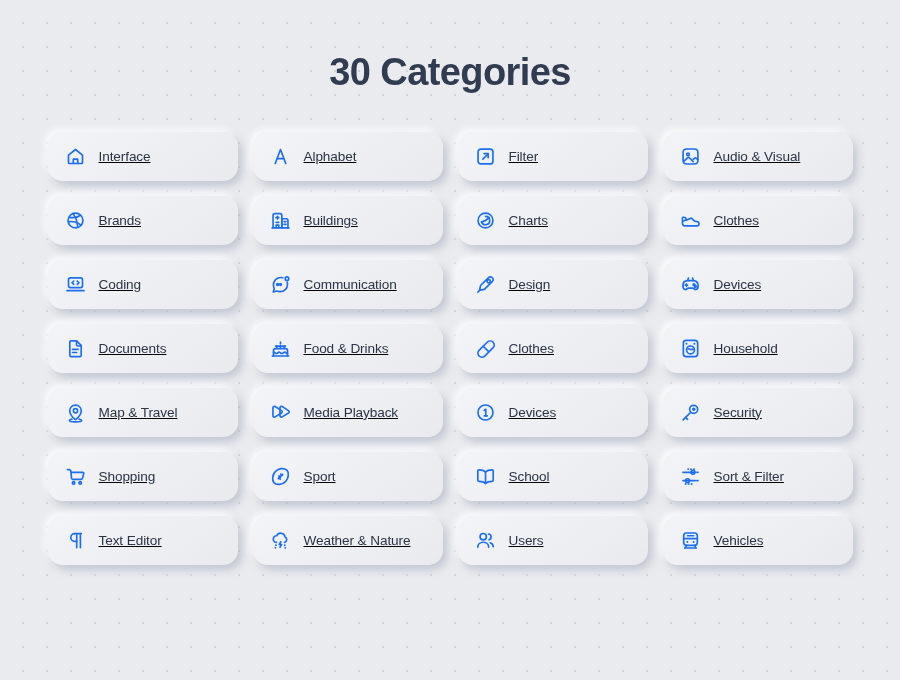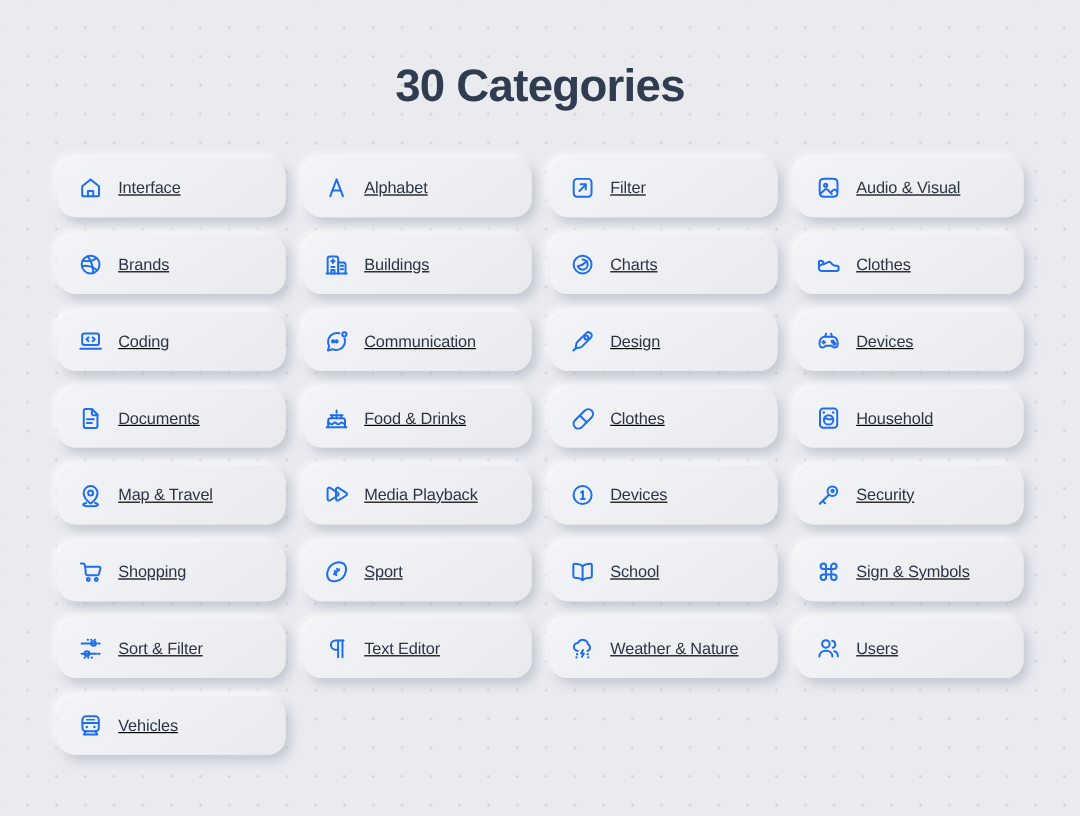--- a/index.html
+++ b/index.html
@@ -349,32 +349,20 @@
             <path d="M12 6.6C10.3 5 7.8 4.4 4.6 4.4c-.8 0-1.4.6-1.4 1.4v10.4c0 .8.6 1.4 1.4 1.4 3.2 0 5.7.6 7.4 2.2"></path>
             <path d="M12 6.6c1.7-1.6 4.2-2.2 7.4-2.2.8 0 1.4.6 1.4 1.4v10.4c0 .8-.6 1.4-1.4 1.4-3.2 0-5.7.6-7.4 2.2"></path>
             <path d="M12 6.6v13.2"></path>
           </svg>
         </span>
         <span class="card-label">School</span>
       </div>
       <div class="card">
         <span class="card-icon">
           <svg viewBox="0 0 24 24">
-            <path d="M9.4 9.4h5.2v5.2H9.4z"></path>
-            <path d="M9.4 9.4H7a2.6 2.6 0 1 1 2.6-2.6z"></path>
-            <path d="M14.6 9.4H17A2.6 2.6 0 1 0 14.4 6.8v2.6z"></path>
-            <path d="M9.4 14.6H7A2.6 2.6 0 1 0 9.6 17.2v-2.6z"></path>
-            <path d="M14.6 14.6H17a2.6 2.6 0 1 1-2.6 2.6z"></path>
-          </svg>
-        </span>
-        <span class="card-label">Sign &amp; Symbols</span>
-      </div>
-      <div class="card">
-        <span class="card-icon">
-          <svg viewBox="0 0 24 24">
             <path d="M3.4 7.2h14"></path>
             <path d="M3.4 16.8h14"></path>
             <path d="M20.6 7.2h-1.4"></path>
             <path d="M20.6 16.8h-1.4"></path>
             <circle cx="14.8" cy="7.2" r="2.2"></circle>
             <circle cx="8.6" cy="16.8" r="2.2"></circle>
             <path d="M9.4 3.6h.01M12.6 3.6h.01M16 3.6h.01" stroke-width="2.2"></path>
             <path d="M6.4 20.6h.01M9.8 20.6h.01M13.2 20.6h.01" stroke-width="2.2"></path>
           </svg>
         </span>

